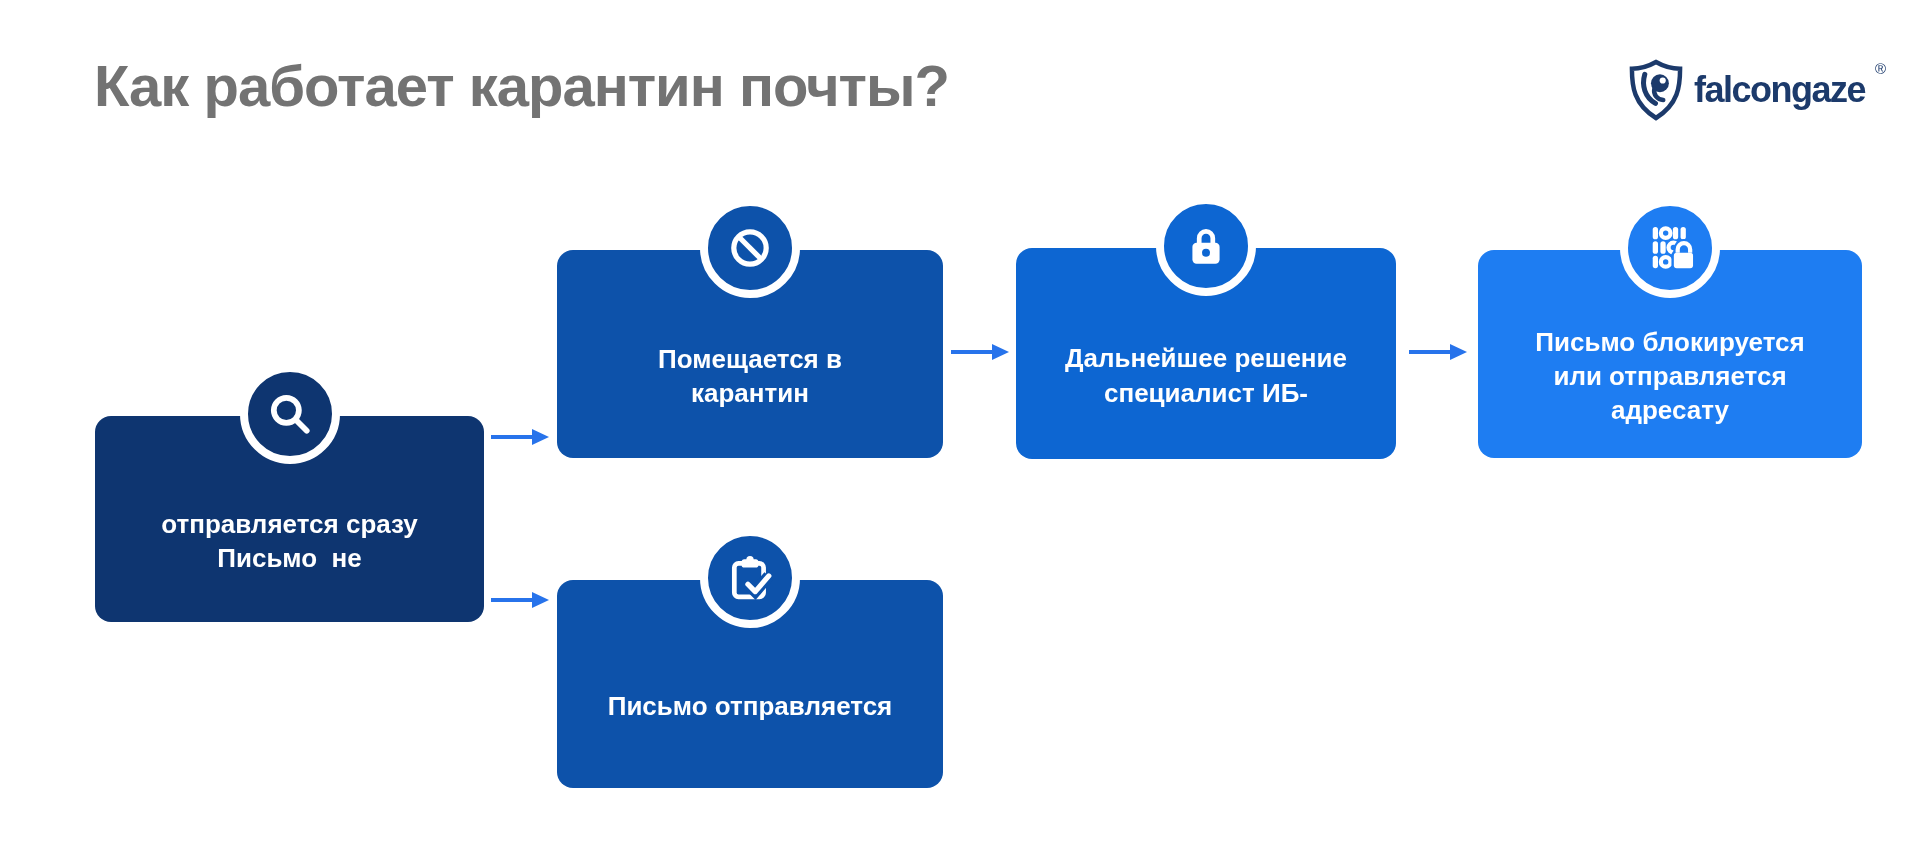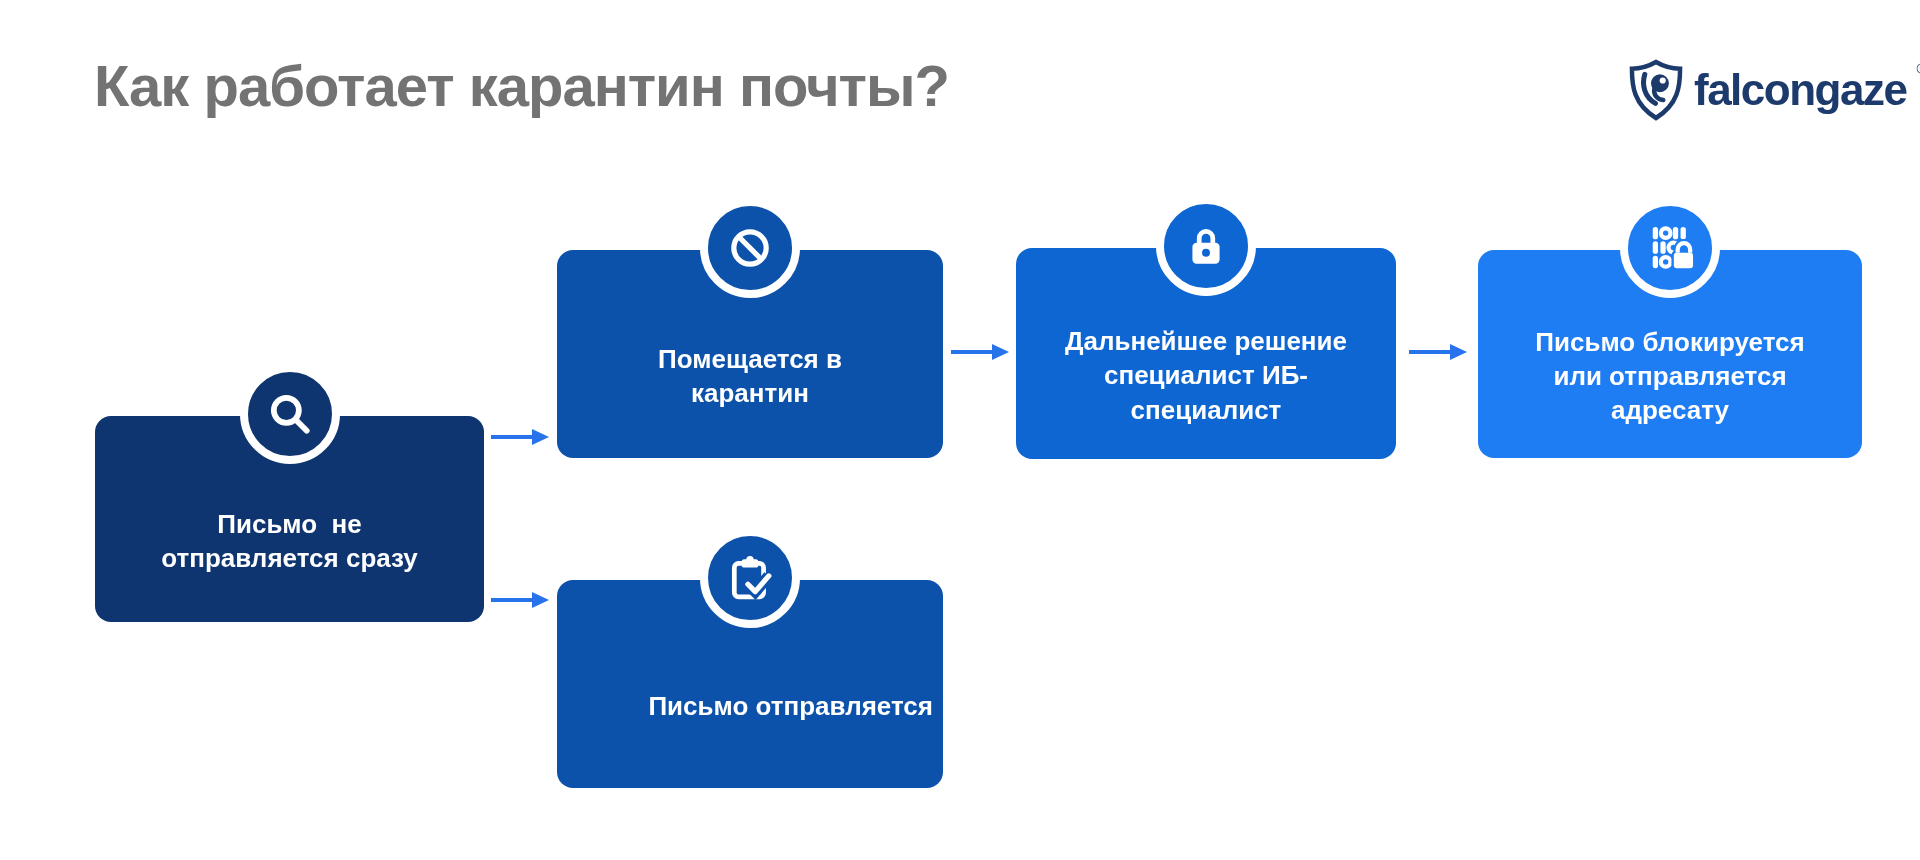--- a/index.html
+++ b/index.html
@@ -12,21 +12,21 @@
   .title {
     position:absolute; left:94px; top:52px; margin:0;
     font-size:58px; font-weight:800; letter-spacing:-1px;
   }
 
   
   .logo {
     position:absolute; left:1628px; top:58px; height:64px;
     display:flex; align-items:center; gap:10px;
   }
-  .logo .brand { font-size:44px; font-weight:700; letter-spacing:-1.5px; }
+  .logo .brand { font-size:36px; font-weight:700; letter-spacing:-1.5px; }
   .logo .reg { font-size:15px; align-self:flex-start; margin-top:2px; }
 
   
   .box {
     position:absolute; border-radius:16px; color:#fff;
     display:flex; align-items:center; justify-content:center; text-align:center;
   }
   .box .text {
     padding:44px 10px 0 10px; font-size:26px; font-weight:700; line-height:1.32;
   }
@@ -35,21 +35,21 @@
   .badge {
     position:absolute; left:50%; top:0; transform:translate(-50%,-52%);
     width:84px; height:84px; border-radius:50%; border:8px solid #ffffff;
     display:flex; align-items:center; justify-content:center; box-sizing:content-box;
   }
 
   .b1 { left:95px;  top:416px; width:389px; height:206px; }
   .b2 { left:557px; top:250px; width:386px; height:208px;text-align:center; }
   .b3 { left:1016px;top:248px; width:380px; height:211px;text-align:center; }
   .b4 { left:1478px;top:250px; width:384px; height:208px; }
-  .b5 { left:557px; top:580px; width:386px; height:208px;justify-content:flex-end; }
+  .b5 { left:557px; top:580px; width:386px; height:208px; }
 
   .arrow { position:absolute; width:60px; height:20px; }
   .a1 { left:490px;  top:427px; }
   .a2 { left:490px;  top:590px; }
   .a3 { left:950px;  top:342px; }
   .a4 { left:1408px; top:342px; }
 </style>
 </head>
 <body>
 
@@ -70,22 +70,22 @@
   </div>
 
   <div class="box b1" style="background-color: rgb(14, 53, 112);">
     <div class="badge" style="background-color: rgb(14, 53, 112); color: rgb(14, 53, 112);">
       <svg width="46" height="46" viewBox="0 0 44 44">
         <circle cx="18.5" cy="18.5" r="12" fill="none" stroke="#fff" stroke-width="5.5"></circle>
         <line x1="27.5" y1="27.5" x2="38" y2="38" stroke="#fff" stroke-width="5.5" stroke-linecap="round"></line>
       </svg>
     </div>
     <div class="text">
+      <div class="line">отправляется сразу</div>
       <div class="line">Письмо  не</div>
-      <div class="line">отправляется сразу</div>
     </div>
   </div>
 
   <div class="box b2" style="background-color: rgb(13, 82, 170);">
     <div class="badge" style="background-color: rgb(13, 82, 170); color: rgb(13, 82, 170);">
       <svg width="46" height="46" viewBox="0 0 44 44">
         <circle cx="22" cy="22" r="15.5" fill="none" stroke="#fff" stroke-width="5"></circle>
         <line x1="11.5" y1="11.5" x2="32.5" y2="32.5" stroke="#fff" stroke-width="5"></line>
       </svg>
     </div>
@@ -99,21 +99,20 @@
     <div class="badge" style="background-color: rgb(13, 102, 210); color: rgb(13, 102, 210);">
       <svg width="46" height="46" viewBox="0 0 44 44">
         <path d="M15.5 20 V14.5 a6.5 6.5 0 0 1 13 0 V20" fill="none" stroke="#fff" stroke-width="4.5"></path>
         <rect x="9" y="19" width="26" height="20" rx="4" fill="#fff"></rect>
         <circle cx="22" cy="28.5" r="3.8" fill="currentColor"></circle>
       </svg>
     </div>
     <div class="text">
       <div class="line">Дальнейшее решение</div>
       <div class="line">специалист ИБ-</div>
-      <div class="line">специалист</div>
     </div>
   </div>
 
   <div class="box b4" style="background-color: rgb(30, 125, 242);">
     <div class="badge" style="background-color: rgb(30, 125, 242); color: rgb(30, 125, 242);">
       <svg width="48" height="48" viewBox="0 0 50 48">
 
         <rect x="7" y="2" width="5.5" height="13" rx="2.7" fill="#fff"></rect>
         <circle cx="20.5" cy="8.5" r="5" fill="none" stroke="#fff" stroke-width="4.4"></circle>
         <rect x="28" y="2" width="5.5" height="13" rx="2.7" fill="#fff"></rect>

